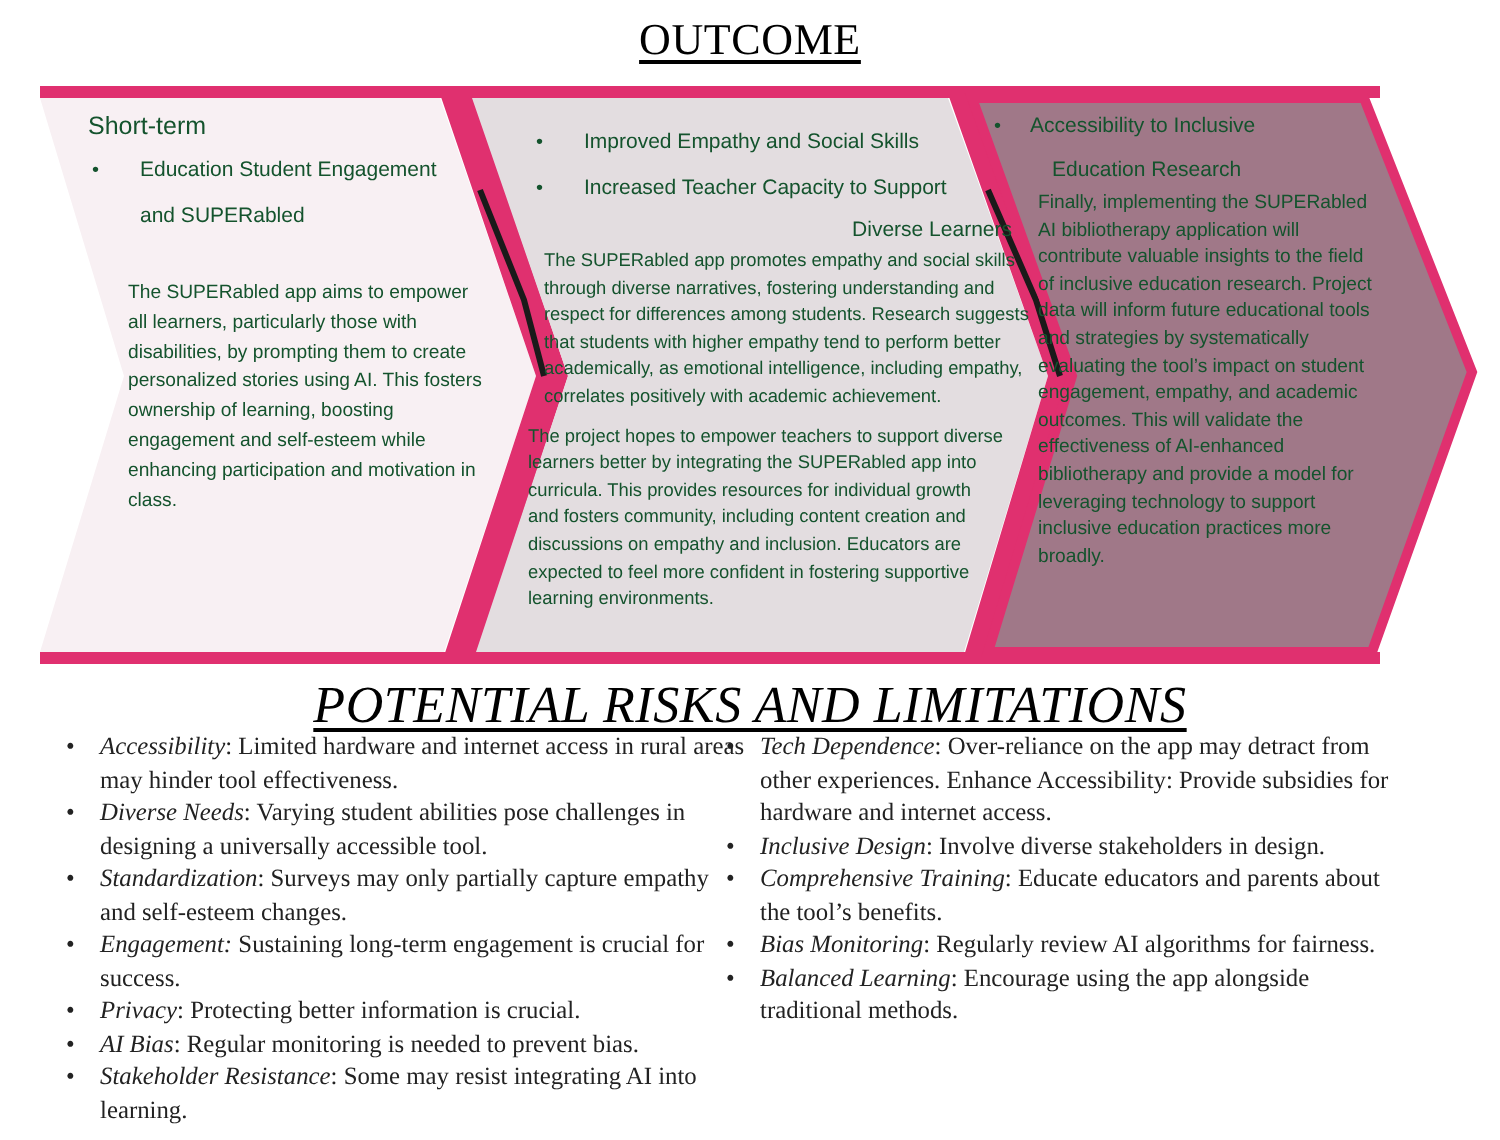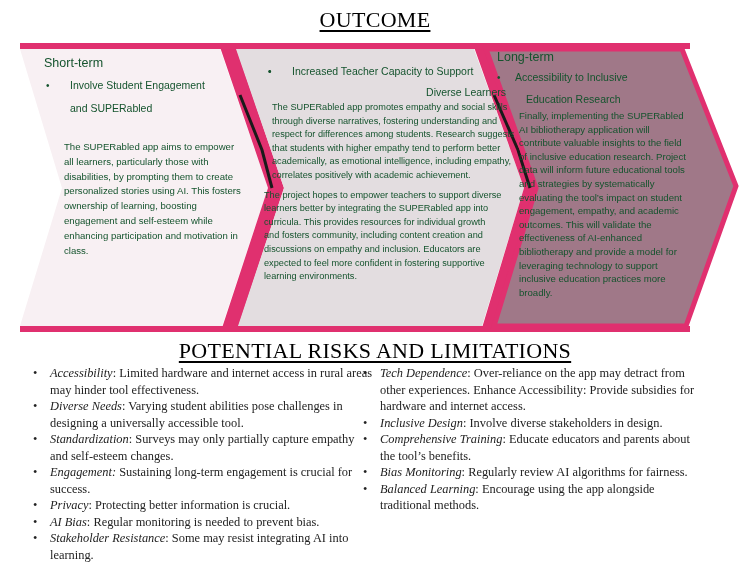--- a/index.html
+++ b/index.html
@@ -1,19 +1,19 @@
 <!DOCTYPE html>
 <html><head>
 <meta charset="utf-8">
 <style>
   html, body { margin:0; padding:0; background:#ffffff; }
   body { width:750px; height:570px; position:relative; overflow:hidden; font-family:"Liberation Serif", "DejaVu Serif", serif; color:#2a2a2a; }
   .title { position:absolute; left:0; width:750px; text-align:center; text-decoration:underline; text-underline-offset:3px; font-family:"Liberation Serif", serif; color:#000000; font-weight:normal; margin:0; }
   #outcome-title { top:7px; font-size:22px; letter-spacing:0.3px; }
-  #risks-title { top:338px; font-size:22px; letter-spacing:0.3px; }
+  #risks-title { top:338px; font-size:26px; letter-spacing:0.3px;font-style:italic; }
   svg.shapes { position:absolute; left:0; top:0; width:750px; height:570px; }
   .panel-text { position:absolute; font-family:Liberation Sans, sans-serif; color:#14532d; }
   .phase-title { font-size:12.5px; margin:0; font-weight:normal; }
   ul.goals { list-style:none; margin:0; padding:0; }
   ul.goals li { position:relative; font-size:10.5px; padding-left:26px; line-height:23px; }
   ul.goals li .bullet { position:absolute; left:2px; top:0; font-size:10px; }
   .goal-cont { font-size:10.5px; padding-left:26px; line-height:23px; }
   .desc { font-size:9.6px; line-height:14.8px; margin:0; }
   #short-text { left:44px; top:56px; width:200px; }
   #mid-text { left:266px; top:56px; width:240px; }
@@ -45,38 +45,37 @@
 
   <polygon points="474,47 486,47 536,188 494,328 482,328 524,188" fill="#e0306f"></polygon>
   <polyline points="494,95 518,150 530,188" fill="none" stroke="#1a1a1a" stroke-width="3"></polyline>
 
   <polygon points="486,49 682,49 736,186 686,326 494,326 536,188" fill="#a07888" stroke="#e0306f" stroke-width="5" stroke-linejoin="miter"></polygon>
 </svg>
 
 <div id="short-text" class="panel-text">
   <h3 class="phase-title">Short-term</h3>
   <ul class="goals" style="margin-top:4px;">
-    <li><span class="bullet">•</span><span>Involve Student Engagement</span></li>
+    <li><span class="bullet">•</span><span>Education Student Engagement</span></li>
   </ul>
   <div class="goal-cont">and SUPERabled</div>
   <p class="desc" style="margin-top:20px; padding-left:20px; width:178px;">The SUPERabled app aims to empower all learners, particularly those with disabilities, by prompting them to create personalized stories using AI. This fosters ownership of learning, boosting engagement and self-esteem while enhancing participation and motivation in class.</p>
 </div>
 
 <div id="mid-text" class="panel-text">
   <ul class="goals" style="margin-top:4px;">
-    <li><span class="bullet">•</span></li>
+    <li><span class="bullet">•</span><span>Improved Empathy and Social Skills</span></li>
     <li><span class="bullet">•</span><span>Increased Teacher Capacity to Support</span></li>
   </ul>
   <div class="goal-cont" style="line-height:18px;text-align:right;">Diverse Learners</div>
   <p class="desc" style="padding-left:6px; width:244px; font-size:9.2px; line-height:13.6px;">The SUPERabled app promotes empathy and social skills through diverse narratives, fostering understanding and respect for differences among students. Research suggests that students with higher empathy tend to perform better academically, as emotional intelligence, including empathy, correlates positively with academic achievement.</p>
   <p class="desc" style="margin-top:6px; margin-left:-2px; width:238px; font-size:9.2px; line-height:13.6px;">The project hopes to empower teachers to support diverse learners better by integrating the SUPERabled app into curricula. This provides resources for individual growth and fosters community, including content creation and discussions on empathy and inclusion. Educators are expected to feel more confident in fostering supportive learning environments.</p>
 </div>
 
 <div id="long-text" class="panel-text">
-  <h3 class="phase-title">Long-term</h3>
   <ul class="goals" style="margin-top:2px;">
     <li style="padding-left:18px;"><span class="bullet" style="left:0;">•</span><span>Accessibility to Inclusive</span></li>
   </ul>
   <div class="goal-cont" style="padding-left:29px; line-height:20px;">Education Research</div>
   <p class="desc" style="padding-left:22px; width:170px; font-size:9.6px; line-height:13.6px;">Finally, implementing the SUPERabled AI bibliotherapy application will contribute valuable insights to the field of inclusive education research. Project data will inform future educational tools and strategies by systematically evaluating the tool’s impact on student engagement, empathy, and academic outcomes. This will validate the effectiveness of AI-enhanced bibliotherapy and provide a model for leveraging technology to support inclusive education practices more broadly.</p>
 </div>
 
 <h1 id="risks-title" class="title">POTENTIAL RISKS AND LIMITATIONS</h1>
 
 <div id="risks-left" class="risks">

